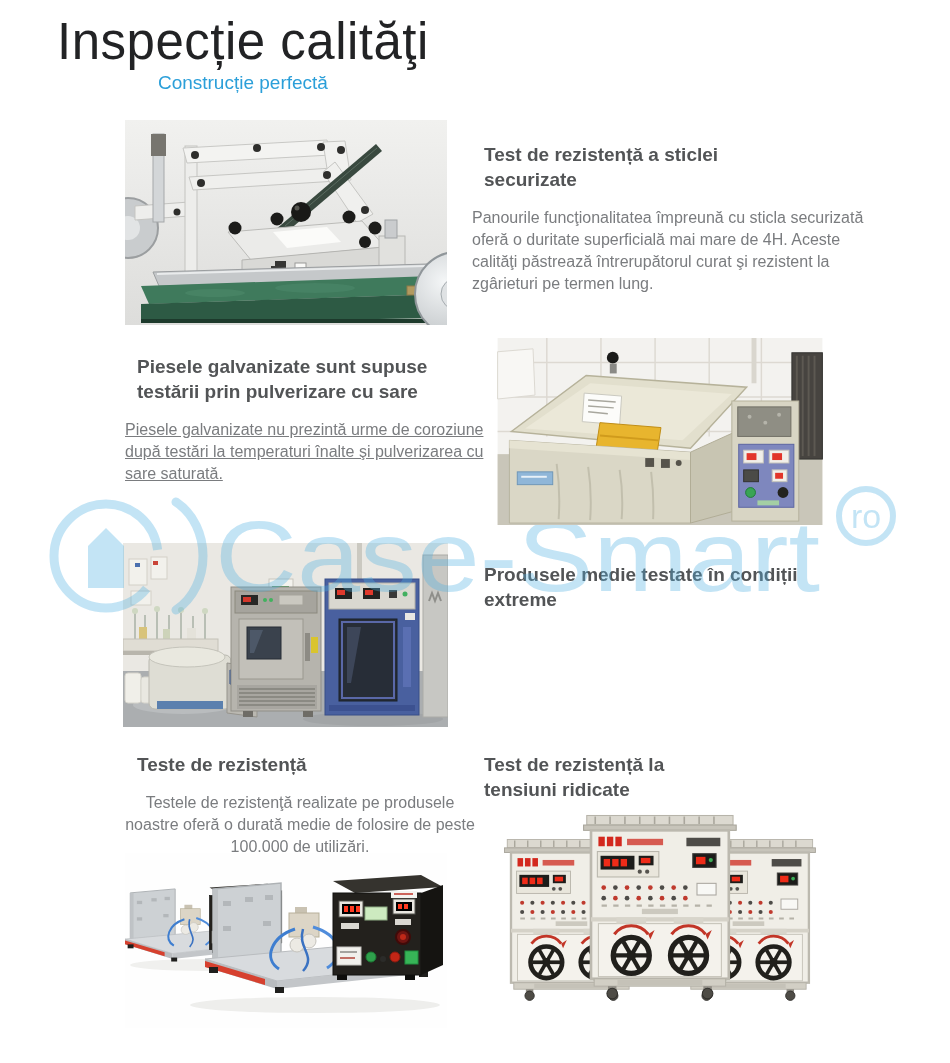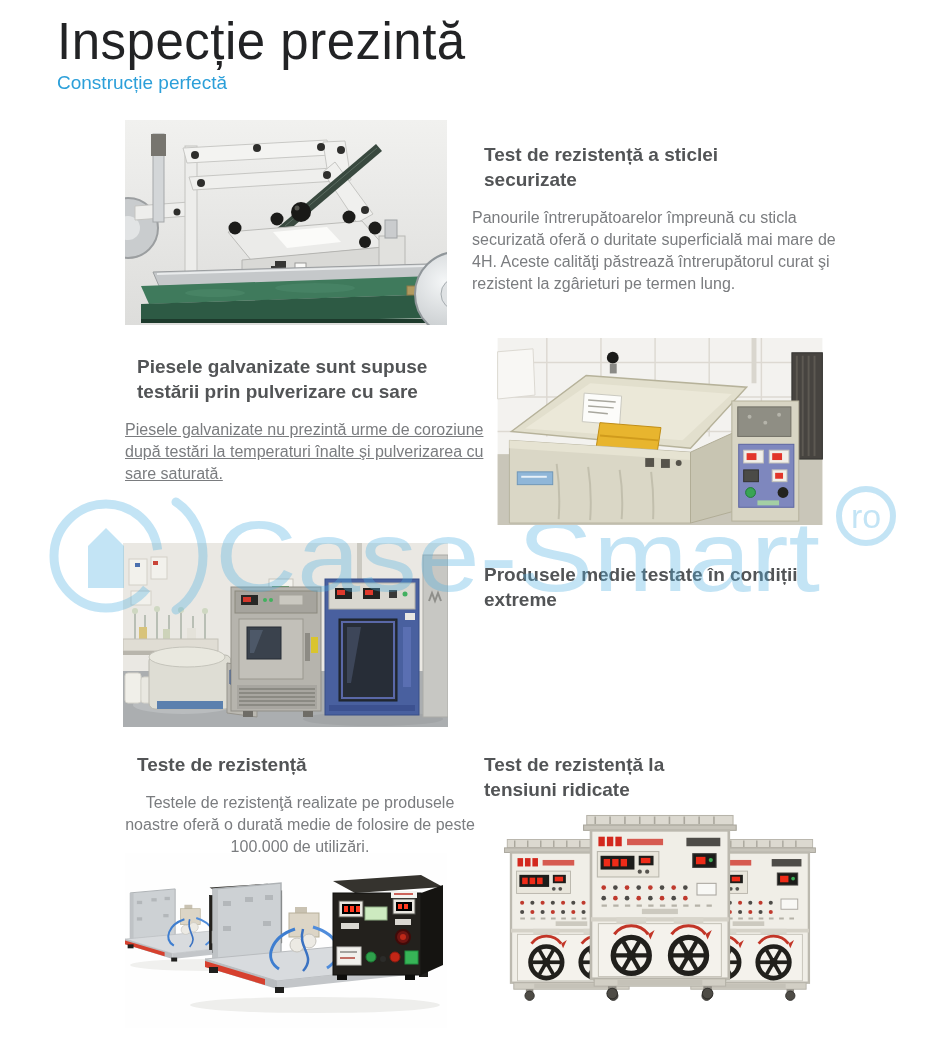--- a/index.html
+++ b/index.html
@@ -1,21 +1,21 @@
 <!DOCTYPE html>
 <html><head>
 <meta charset="utf-8">
 <style>
   html,body{margin:0;padding:0;background:#ffffff;}
   .page{position:relative;width:950px;height:1063px;background:#fff;overflow:hidden;
         font-family:"Liberation Sans",sans-serif;}
   
   .header{position:absolute;left:57px;top:14px;}
   .header h1{margin:0;font-size:51px;font-weight:300;color:#222325;line-height:1.08;letter-spacing:.5px;}
-  .header .subtitle{margin-top:3px;font-size:19px;font-weight:400;color:#2b9fd9;}
+  .header .subtitle{margin-top:3px;font-size:19px;font-weight:400;color:#2b9fd9;text-align:center;}
   
   .txt{position:absolute;}
   .txt h2{margin:12px;font-size:19px;line-height:25px;font-weight:700;color:#525456;}
   .txt p{margin:15px 0 0 0;font-size:16px;line-height:22px;color:#7a7c7f;}
   .txt1{left:472px;top:130px;width:422px;}   .txt1 h2{max-width:320px;} .txt1 p{max-width:392px;}
   .txt2{left:125px;top:342px;width:380px;}   .txt2 h2{max-width:370px;} .txt2 p{max-width:372px;text-decoration:underline;}
   .txt3{left:472px;top:550px;width:422px;}   .txt3 h2{max-width:330px;} .txt3 p{max-width:412px;}
   .txt4L{left:125px;top:740px;width:360px;}  .txt4L p{max-width:350px;text-align:center;}
   .txt4R{left:472px;top:740px;width:300px;}  .txt4R h2{max-width:250px;}
   
@@ -29,21 +29,21 @@
   
   .watermark{position:absolute;left:40px;top:468px;z-index:2;pointer-events:none;}
   .watermark text{font-family:"Liberation Sans",sans-serif;font-weight:300;}
 </style>
 </head>
 <body>
 
 <div class="page">
 
   <div class="header">
-    <h1>Inspecție prezintă</h1>
+    <h1>Inspecție calităţi</h1>
     <div class="subtitle">Construcție perfectă</div>
   </div>
 
   <figure class="photo img1" aria-label="pencil-hardness-tester-photo">
     <svg width="322" height="205" viewBox="0 0 322 205">
       <defs>
         <linearGradient id="p1bg" x1="0" y1="0" x2="0" y2="1">
           <stop offset="0" stop-color="#f1f1ef"></stop>
             <stop offset="1" stop-color="#dddddb"></stop>
         </linearGradient>
@@ -108,21 +108,21 @@
       <rect x="16" y="199" width="300" height="4" fill="#1d3a2c"></rect>
       <rect x="282" y="166" width="26" height="9" fill="#b29a60" stroke="#8f7a48"></rect>
       <rect x="300" y="163" width="10" height="14" fill="#8e9294"></rect>
       <circle cx="332" cy="174" r="42" fill="url(#p1wheel)" stroke="#90969a" stroke-width="2"></circle>
       <circle cx="332" cy="174" r="16" fill="#dfe2e4" stroke="#a5abaf"></circle>
     </svg>
   </figure>
 
   <section class="txt txt1">
     <h2>Test de rezistență a sticlei securizate</h2>
-    <p>Panourile întrerupătoarelor împreună cu sticla securizată oferă o duritate superficială mai mare de 4H. Aceste calităţi păstrează întrerupătorul curat şi rezistent la zgârieturi pe termen lung.</p>
+    <p>Panourile funcţionalitatea împreună cu sticla securizată oferă o duritate superficială mai mare de 4H. Aceste calităţi păstrează întrerupătorul curat şi rezistent la zgârieturi pe termen lung.</p>
   </section>
 
   <section class="txt txt2">
     <h2>Piesele galvanizate sunt supuse testării prin pulverizare cu sare</h2>
     <p>Piesele galvanizate nu prezintă urme de coroziune după testări la temperaturi înalte şi pulverizarea cu sare saturată.</p>
   </section>
 
   <figure class="photo img2" aria-label="salt-spray-test-chamber-photo">
     <svg width="326" height="187" viewBox="0 0 330 190">
       <rect width="330" height="190" fill="#f3f2ef"></rect>

